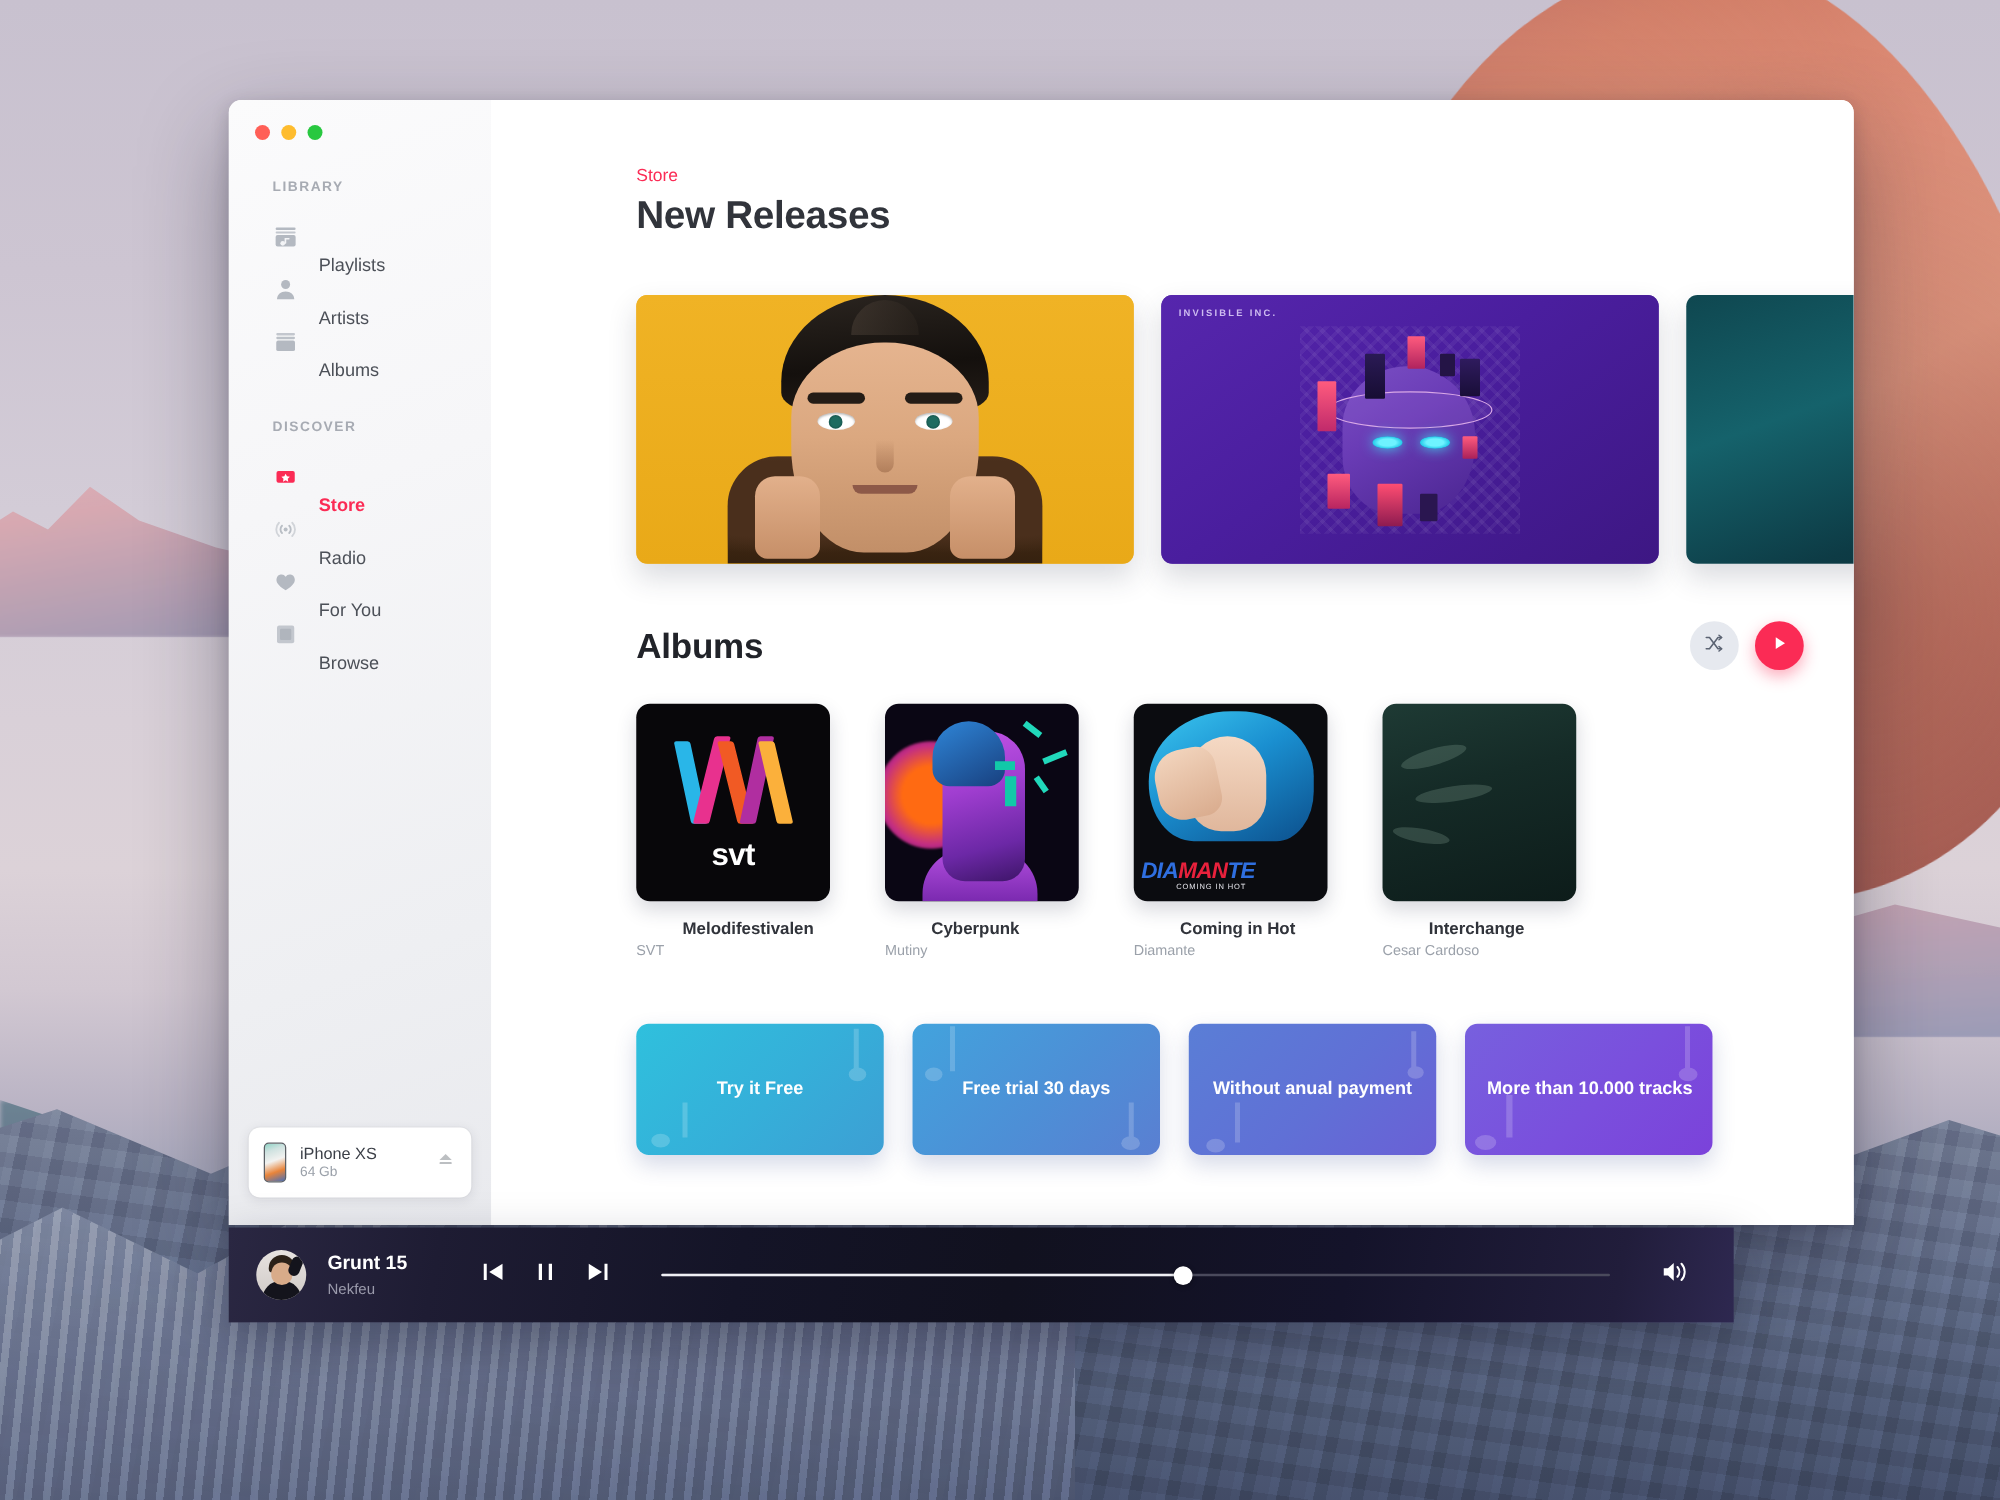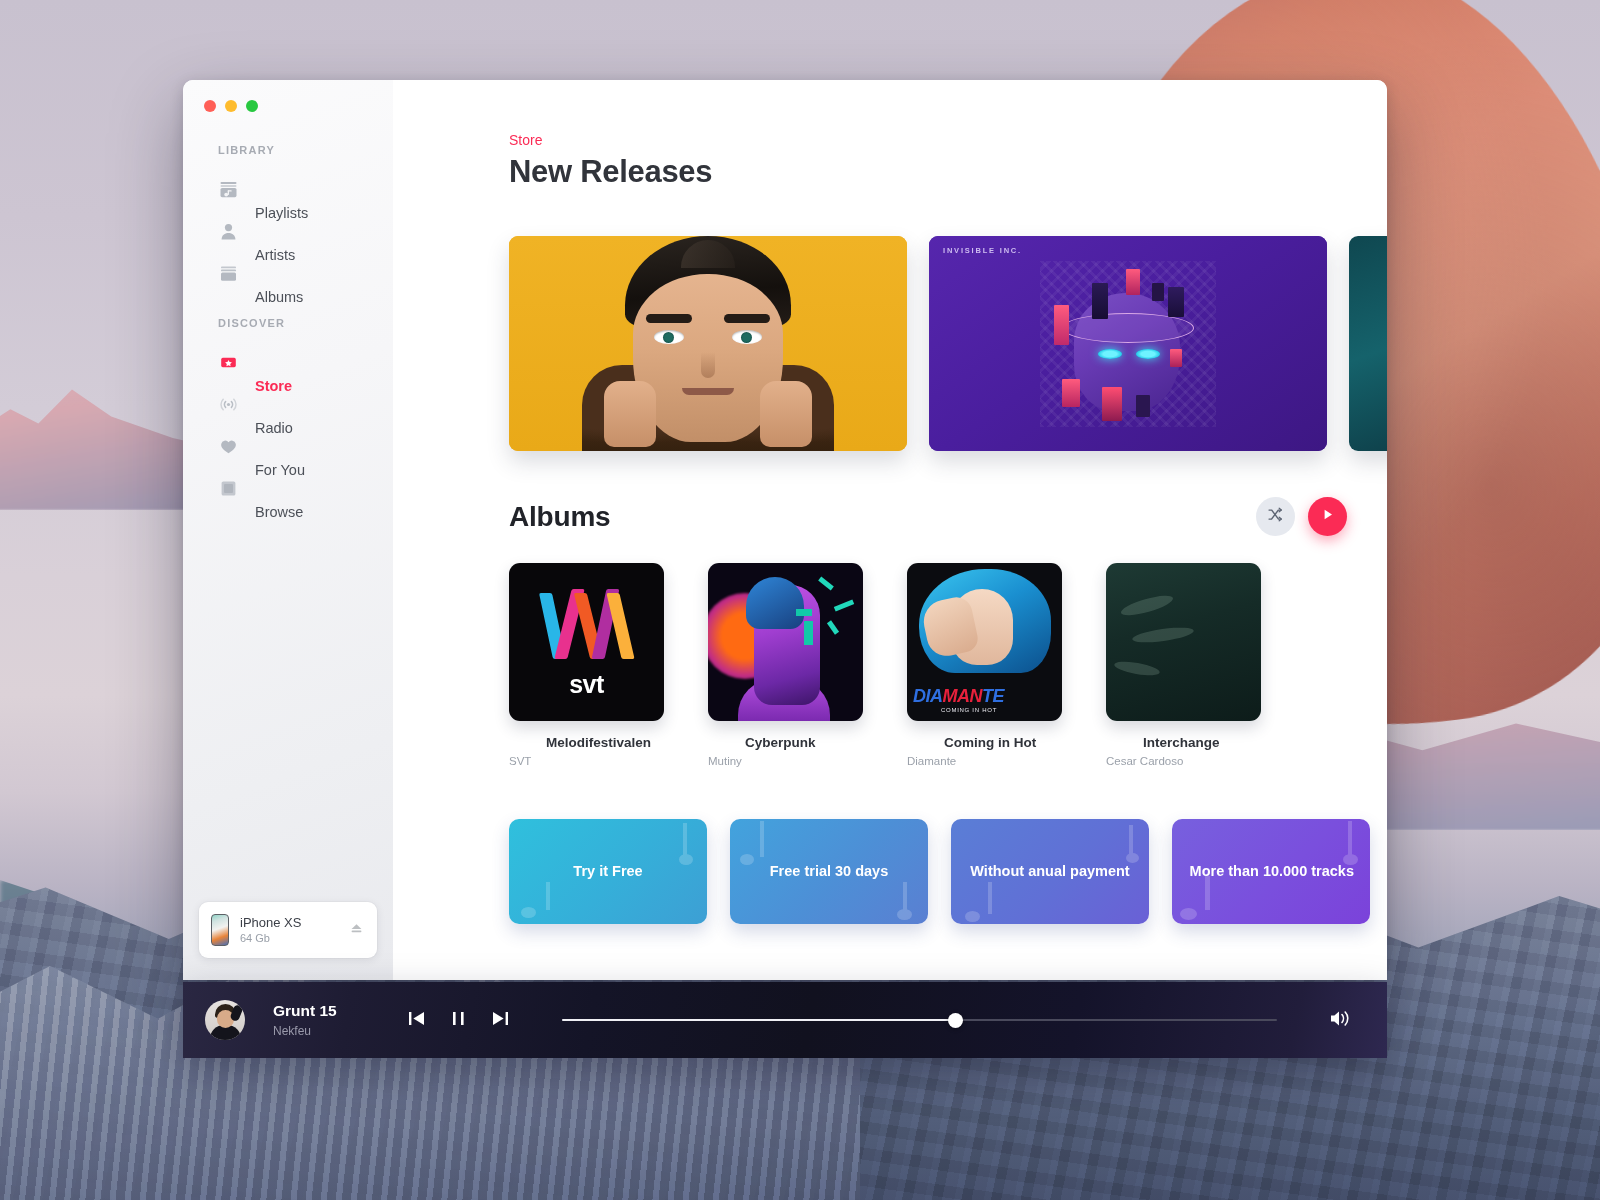--- a/index.html
+++ b/index.html
@@ -77,21 +77,21 @@
   
   .wp-lake {
     position:absolute; left:0; bottom:120px; width:150px; height:200px;
     background:linear-gradient(180deg,#2d5a6b,#1d3c4c);
     clip-path:polygon(0% 0%, 40% 10%, 22% 100%, 0% 100%);
     opacity:.55; filter:blur(2px);
   }
 
   
   #window {
-    position:absolute; left:183px; top:80px; width:1204px; height:900px;
+    position:absolute; left:183px; top:80px; width:1300px; height:900px;
     border-radius:10px 10px 0 0;
     box-shadow:0 28px 70px rgba(20,20,40,.38), 0 4px 14px rgba(20,20,40,.18);
     display:flex; overflow:hidden;
     background:#fff;
   }
 
   
   #sidebar {
     width:210px; flex:0 0 210px; position:relative;
     background:linear-gradient(160deg,#fbfbfc 0%, #f6f6f8 35%, #eeeff2 75%, #e9eaee 100%);
@@ -286,21 +286,20 @@
   .note { position:absolute; opacity:.19; }
   .note .stem { position:absolute; background:#fff; }
   .note .head { position:absolute; background:#fff; border-radius:50%; }
 
   
   #player {
     position:absolute; left:183px; top:982px; width:1204px; height:76px;
     background:linear-gradient(100deg, #2a2742 0%, #1e1c33 14%, #141427 34%, #11111f 52%, #14132a 74%, #211d3b 92%, #2e2850 100%);
     display:flex; align-items:center; padding:0 0 0 22px;
     box-shadow:0 16px 40px rgba(20,20,45,.34);
-    gap:11px;
   }
   .av {
     width:40px; height:40px; border-radius:50%; flex:0 0 40px; overflow:hidden; position:relative;
     background:linear-gradient(180deg,#e7e3e0 0%, #cfcac6 100%);
   }
   .av-hair{position:absolute;left:10px;top:4px;width:21px;height:14px;background:#2b2118;border-radius:11px 11px 3px 3px;}
   .av-face{position:absolute;left:12px;top:10px;width:17px;height:18px;background:#d8ab89;border-radius:9px;}
   .av-body{position:absolute;left:5px;bottom:-3px;width:31px;height:18px;background:#14141c;border-radius:14px 14px 0 0;}
   .av-arm{position:absolute;right:4px;top:5px;width:9px;height:16px;background:#14141c;border-radius:5px;transform:rotate(22deg);}
   .pl-txt { margin-left:17px; }
@@ -370,21 +369,21 @@
           <svg width="19" height="19" viewBox="0 0 19 19">
               <rect x="2" y="2.4" width="15" height="1.9" rx=".9" fill="#c3c7ce"></rect>
               <rect x="2" y="5.4" width="15" height="1.9" rx=".9" fill="#bcc1c8"></rect>
               <rect x="2" y="8.4" width="15" height="8.4" rx="1.5" fill="#b4b9c1"></rect>
             </svg>
         </span>
         <span class="nav-lbl">Albums</span>
       </div>
 
 
-      <div class="sec-title" style="margin-top:23px">DISCOVER</div>
+      <div class="sec-title" style="margin-top:42px">DISCOVER</div>
 
       <div class="nav-item active">
         <span class="nav-ico">
           <svg width="19" height="19" viewBox="0 0 19 19">
               <rect x="2.2" y="4.8" width="14.6" height="9.4" rx="1.6" fill="#fb2b55"></rect>
               <path d="M9.5 6.9l1.05 2.12 2.35.34-1.7 1.66.4 2.34-2.1-1.1-2.1 1.1.4-2.34-1.7-1.66 2.35-.34z" fill="#fff"></path>
             </svg>
         </span>
         <span class="nav-lbl">Store</span>
       </div>

